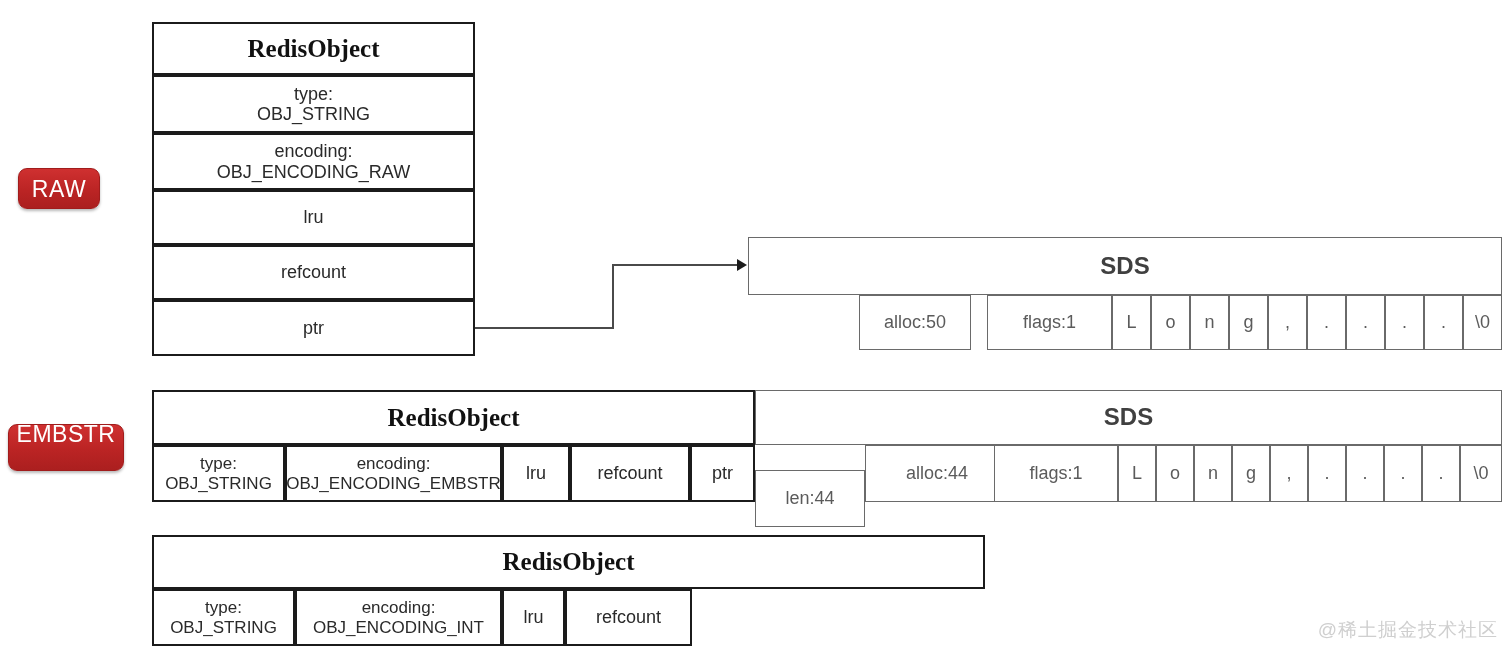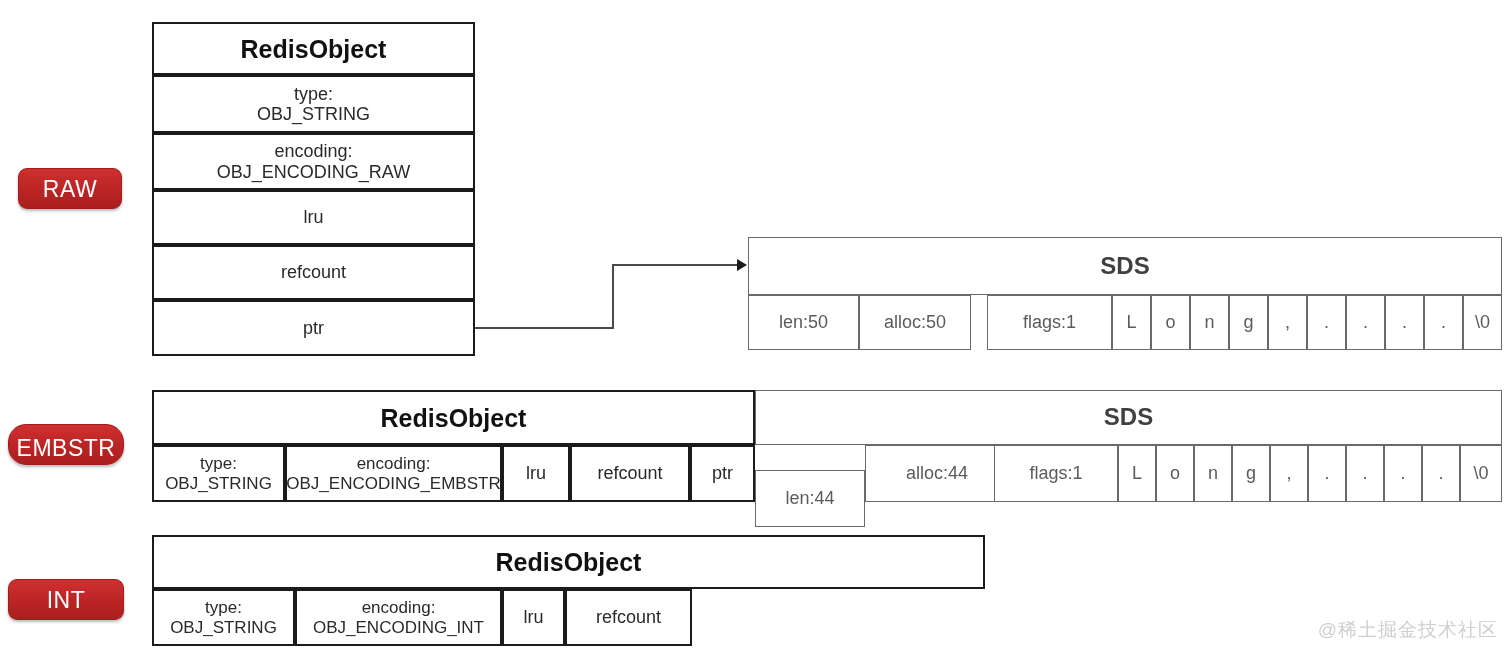--- a/index.html
+++ b/index.html
@@ -30,24 +30,24 @@
     box-shadow: 0 2px 3px rgba(0,0,0,0.28);
     color: #ffffff;
     font-size: 23px;
     font-weight: 400;
     text-align: center;
     line-height: 40px;
     letter-spacing: 0.5px;
     box-sizing: border-box;
     overflow: visible;
   }
-  .badge-raw { left: 18px; top: 168px; width: 104px; height: 41px; }
+  .badge-raw { left: 18px; top: 168px; width: 82px; height: 41px; }
   .badge-embstr {
-    left: 8px; top: 424px; width: 116px; height: 41px;
-    line-height: 27px; padding-top: 14px; border-radius: 18px;
+    left: 8px; top: 424px; width: 116px; height: 47px;
+    line-height: 27px; padding-top: 0px;
   }
   .badge-embstr .btext {
     display: block;
     position: relative;
     top: -8px;
     line-height: 34px;
   }
   .badge-int { left: 8px; top: 579px; width: 116px; height: 41px; line-height: 41px; }
   .cell {
     position: absolute;
@@ -67,20 +67,21 @@
     color: #2a2a2a;
   }
   .cell-grey {
     border: 1px solid #6a6a6a;
     color: #5b5b5b;
   }
   .title {
     font-weight: bold;
     color: #111111;
     font-size: 25px;
+    font-family: Liberation Serif, serif;
   }
   .title-sds {
     font-weight: bold;
     color: #404040;
     font-size: 24px;
   }
   .twoline { white-space: pre-line; }
 
   
   .conn { position: absolute; }
@@ -130,21 +131,20 @@
 
   <div class="conn">
     <div class="hline" style="left:475px; top:327px; width:139px;"></div>
     <div class="vline" style="left:612px; top:264px; height:65px;"></div>
     <div class="hline" style="left:612px; top:264px; width:126px;"></div>
     <div class="arrowhead" style="left:737px; top:259px;"></div>
   </div>
 
   <div class="cell cell-grey title-sds" style="left:748px; top:237px; width:754px; height:58px;">SDS</div>
 
-  <div class="cell cell-grey" style="left:748px; top:295px; width:111px; height:55px;">len:50</div>
   <div class="cell cell-grey" style="left:859px; top:295px; width:112px; height:55px;">alloc:50</div>
   <div class="cell cell-grey" style="left:987px; top:295px; width:125px; height:55px;">flags:1</div>
 
   <div class="cell cell-grey" style="left:1112px; top:295px; width:39px; height:55px;">L</div>
   <div class="cell cell-grey" style="left:1151px; top:295px; width:39px; height:55px;">o</div>
   <div class="cell cell-grey" style="left:1190px; top:295px; width:39px; height:55px;">n</div>
   <div class="cell cell-grey" style="left:1229px; top:295px; width:39px; height:55px;">g</div>
   <div class="cell cell-grey" style="left:1268px; top:295px; width:39px; height:55px;">,</div>
   <div class="cell cell-grey" style="left:1307px; top:295px; width:39px; height:55px;">.</div>
   <div class="cell cell-grey" style="left:1346px; top:295px; width:39px; height:55px;">.</div>
@@ -175,23 +175,20 @@
   <div class="cell cell-grey" style="left:1156px; top:445px; width:38px; height:57px;">o</div>
   <div class="cell cell-grey" style="left:1194px; top:445px; width:38px; height:57px;">n</div>
   <div class="cell cell-grey" style="left:1232px; top:445px; width:38px; height:57px;">g</div>
   <div class="cell cell-grey" style="left:1270px; top:445px; width:38px; height:57px;">,</div>
   <div class="cell cell-grey" style="left:1308px; top:445px; width:38px; height:57px;">.</div>
   <div class="cell cell-grey" style="left:1346px; top:445px; width:38px; height:57px;">.</div>
   <div class="cell cell-grey" style="left:1384px; top:445px; width:38px; height:57px;">.</div>
   <div class="cell cell-grey" style="left:1422px; top:445px; width:38px; height:57px;">.</div>
   <div class="cell cell-grey" style="left:1460px; top:445px; width:42px; height:57px;">\0</div>
 
-  <div class="badge badge-int">
-    <span>INT</span>
-  </div>
 
   <div class="cell cell-dark title" style="left:152px; top:535px; width:833px; height:54px;">RedisObject</div>
 
   <div class="cell cell-dark twoline" style="left:152px; top:589px; width:143px; height:57px; font-size:17px;">type:
 OBJ_STRING</div>
   <div class="cell cell-dark twoline" style="left:295px; top:589px; width:207px; height:57px; font-size:17px;">encoding:
 OBJ_ENCODING_INT</div>
   <div class="cell cell-dark" style="left:502px; top:589px; width:63px; height:57px;">lru</div>
   <div class="cell cell-dark" style="left:565px; top:589px; width:127px; height:57px;">refcount</div>
 

